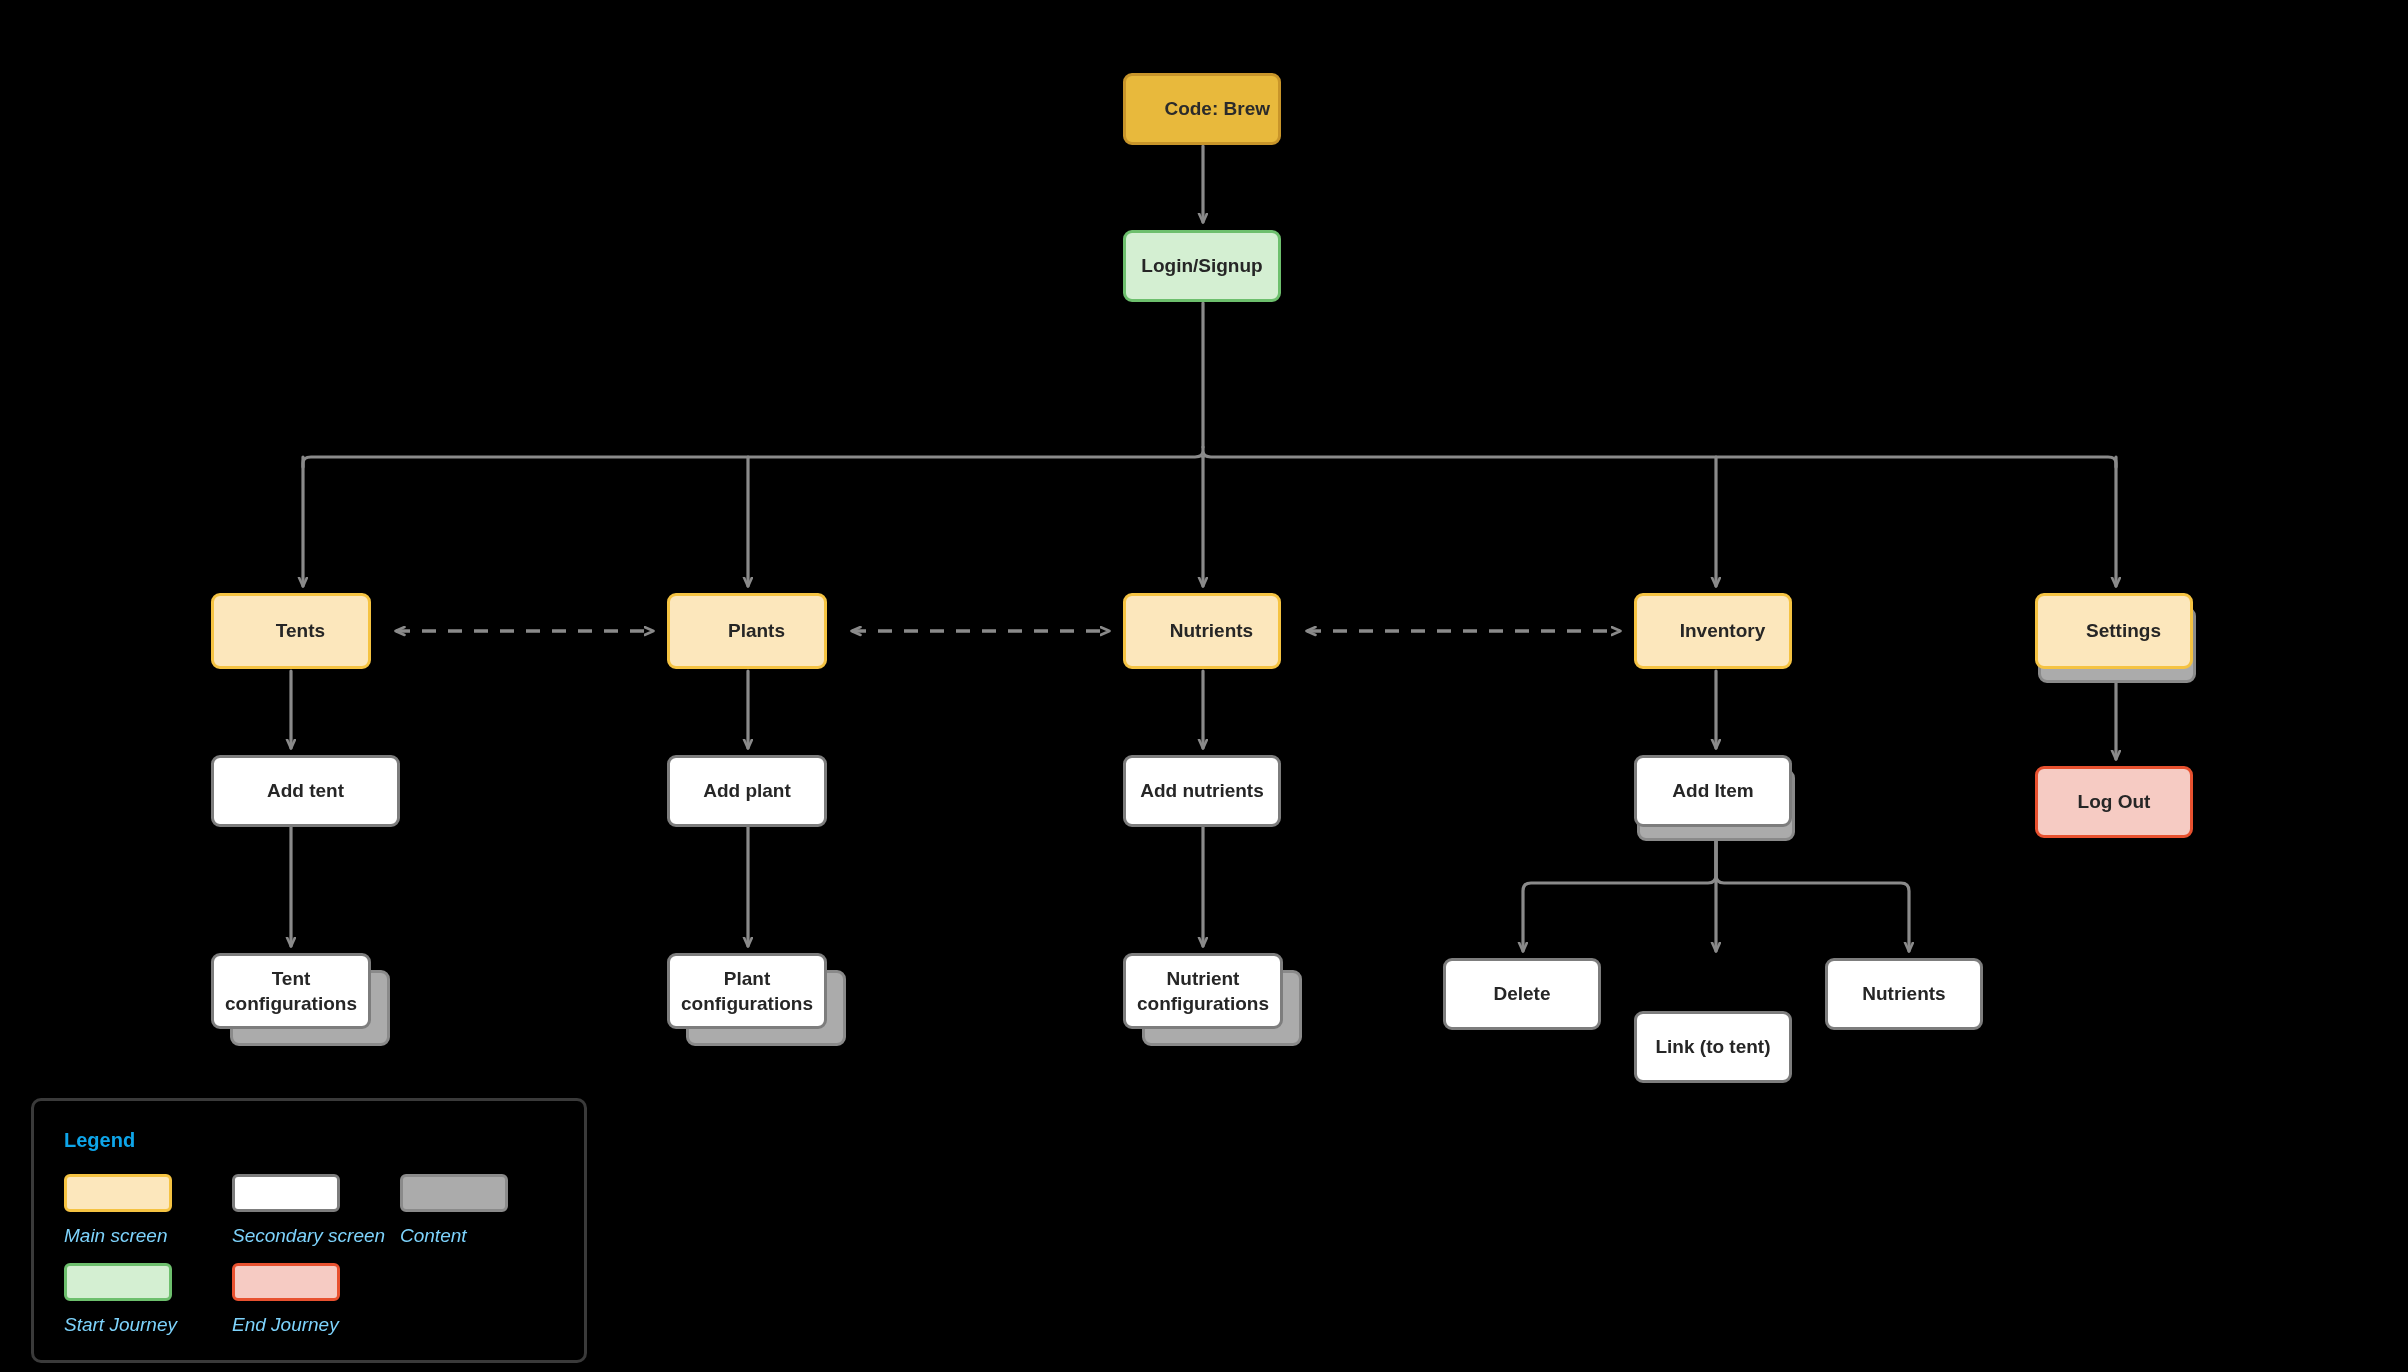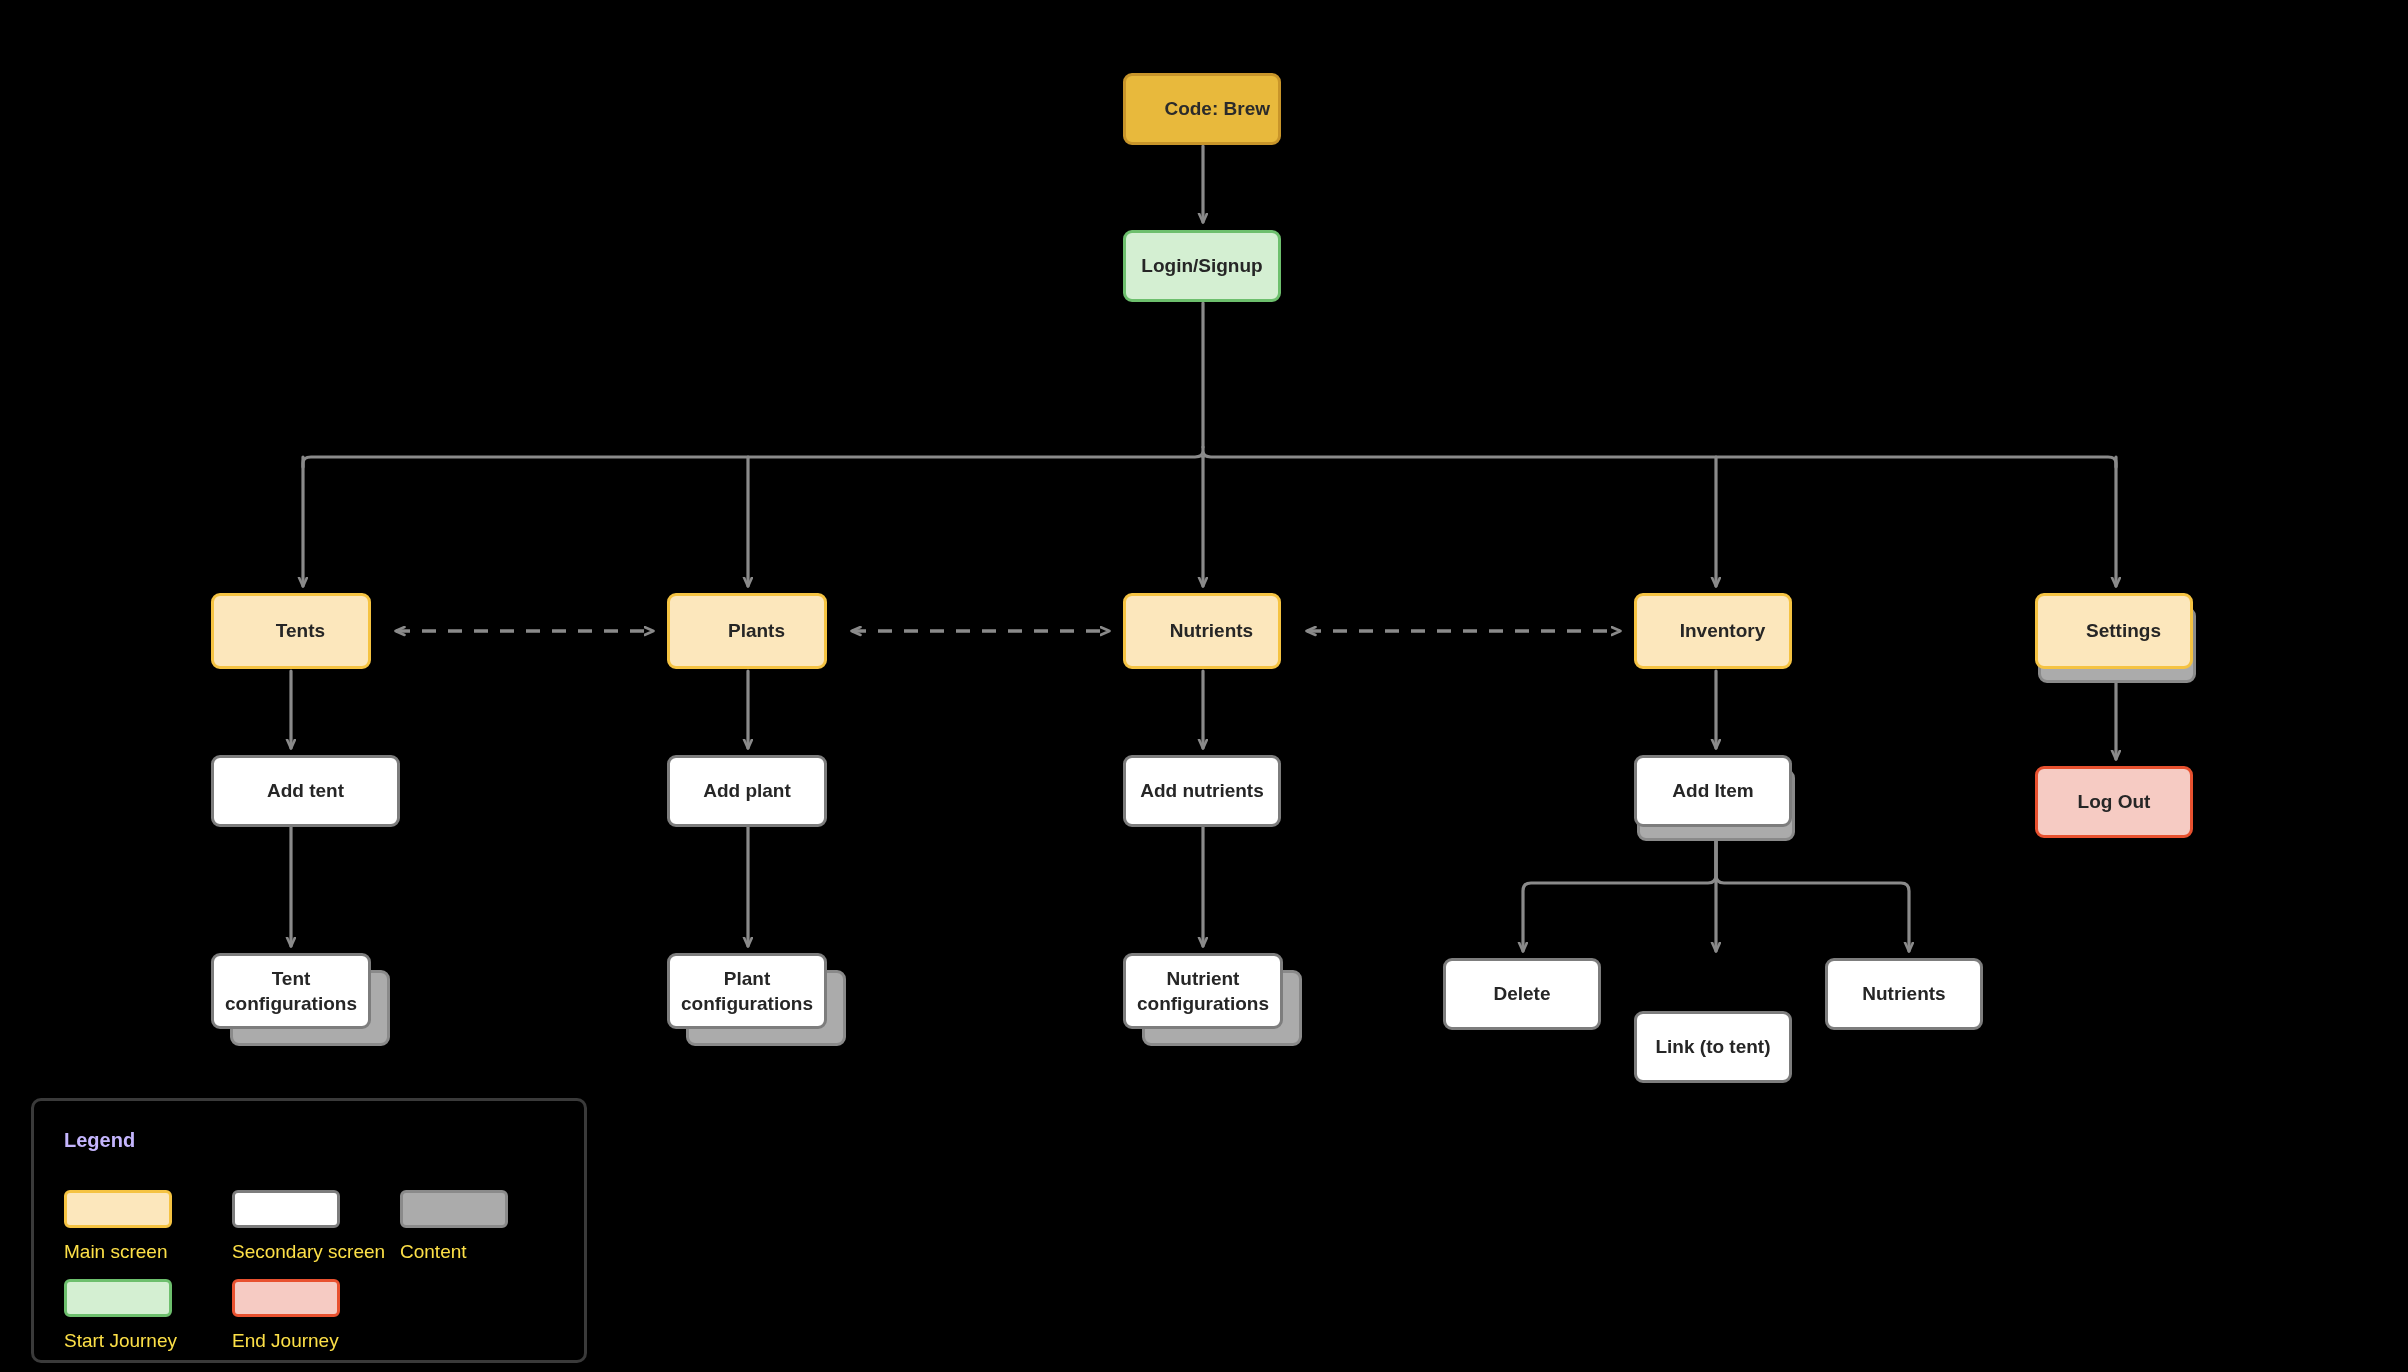--- a/index.html
+++ b/index.html
@@ -82,48 +82,49 @@
     top: 1098px;
     width: 556px;
     height: 265px;
     border: 3px solid #3a3a3a;
     border-radius: 10px;
     background: #000000;
     z-index: 8;
     padding: 28px 30px;
   }
   #legend .legend-title {
-    color: #c4b5fd;
+    color: #0ea5e9;
     font-size: 20px;
     font-weight: bold;
-    margin-bottom: 38px;
+    margin-bottom: 22px;
   }
   .legend-row {
     display: flex;
     gap: 58px;
     margin-bottom: 16px;
   }
   .legend-item { width: 110px; }
   .legend-swatch {
     width: 108px;
     height: 38px;
     border-radius: 6px;
     border: 3px solid #8a8a8a;
     background: #ffffff;
   }
   .legend-swatch.main { background: #FCE7BC; border-color: #F5C342; }
   .legend-swatch.secondary { background: #ffffff; border-color: #7d7d7d; }
   .legend-swatch.content { background: #ABABAB; border-color: #8a8a8a; }
   .legend-swatch.start { background: #D4EFD2; border-color: #6DBF6D; }
   .legend-swatch.end { background: #F6CBC3; border-color: #E8512F; }
   .legend-label {
-    color: #fde047;
+    color: #7dd3fc;
     font-size: 19px;
     margin-top: 13px;
     white-space: nowrap;
+    font-style: italic;
   }
 </style>
 </head>
 <body>
 
 <div id="canvas">
 
   <svg id="edges" viewBox="0 0 2408 1372">
     <defs>
       <marker id="arw" markerWidth="12" markerHeight="12" refX="9.5" refY="5" orient="auto" markerUnits="userSpaceOnUse">

